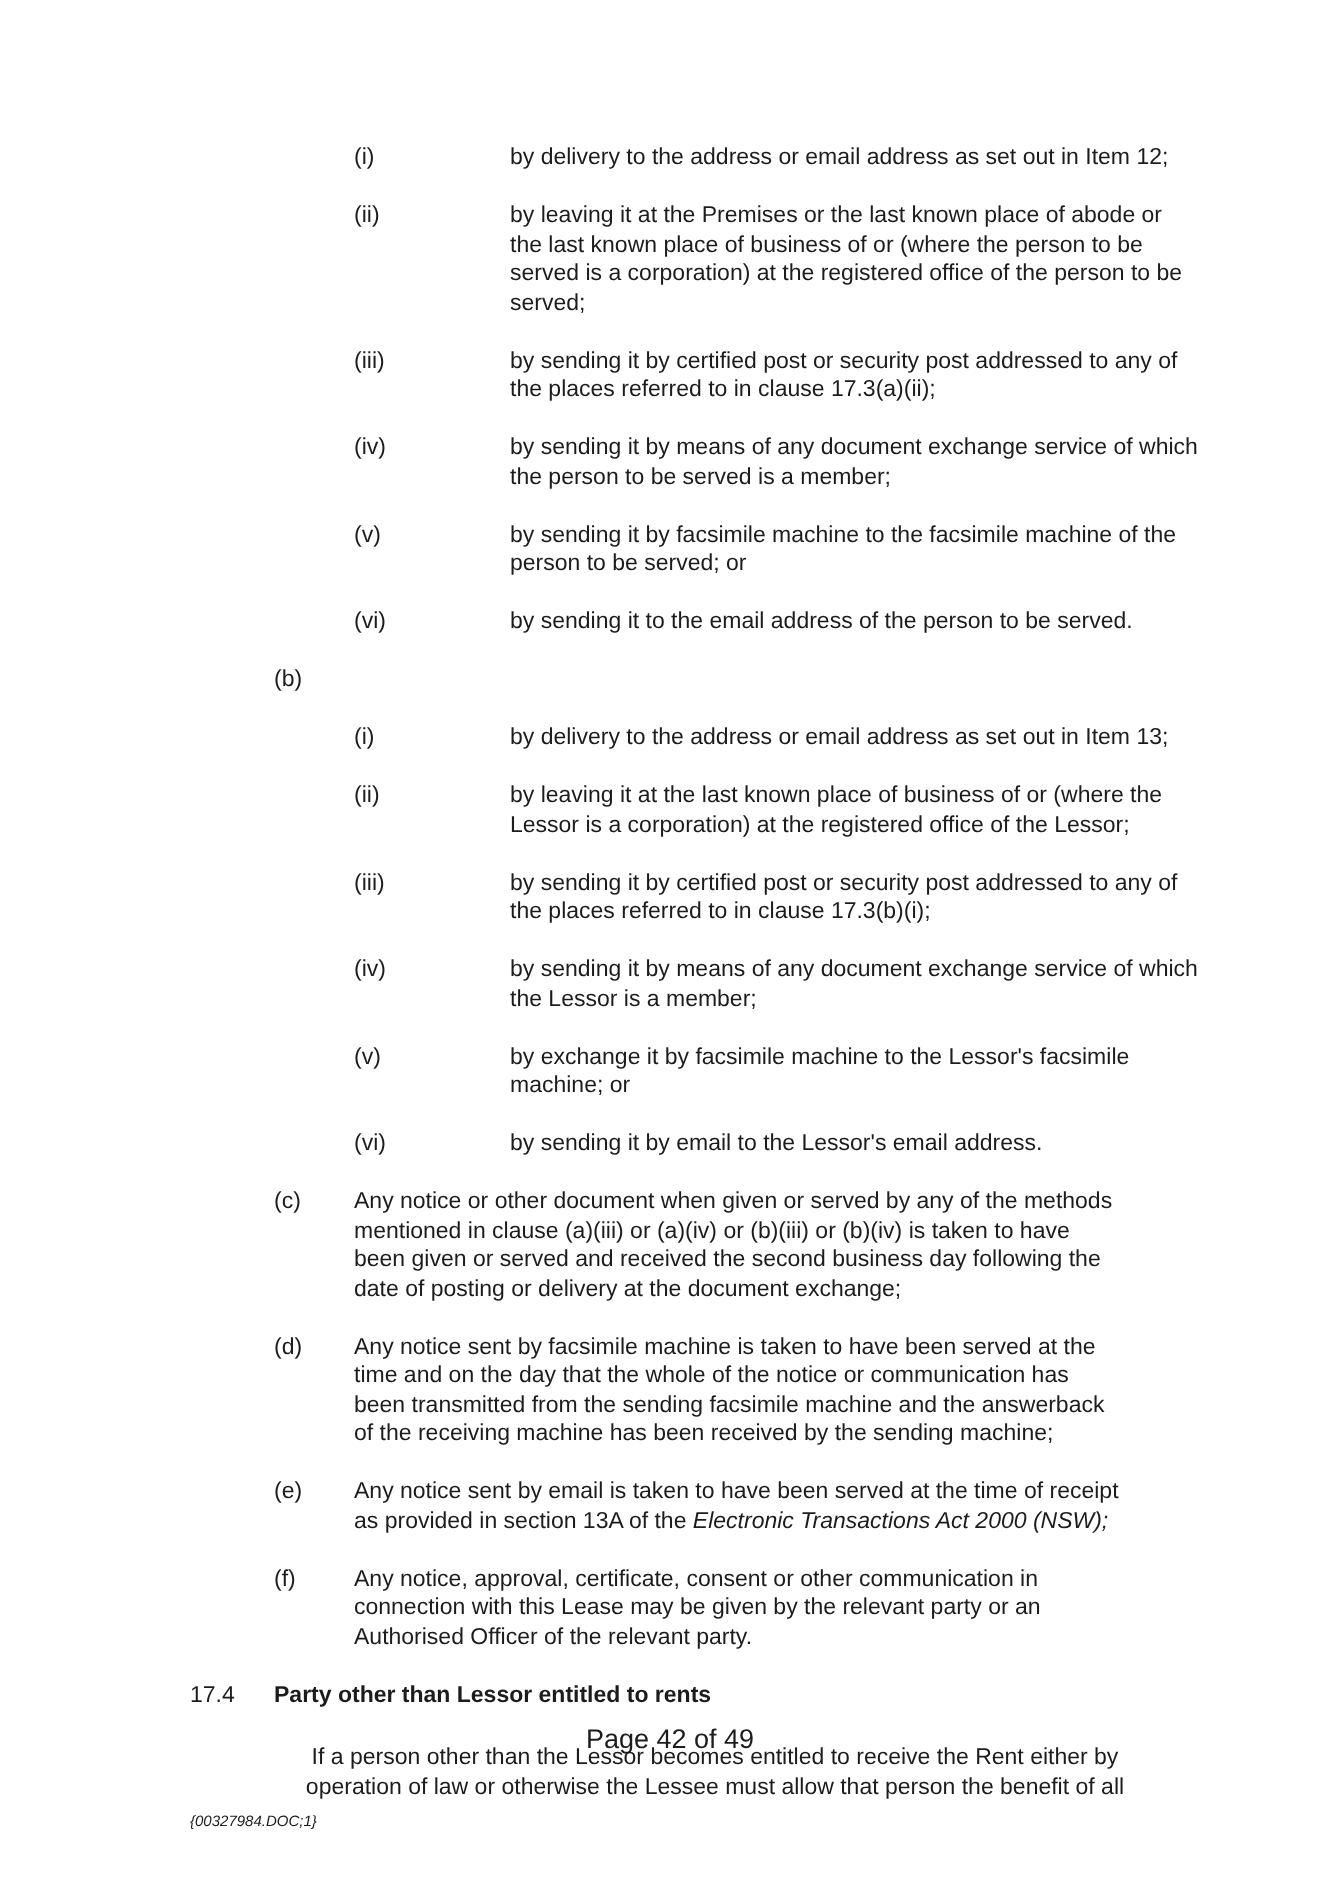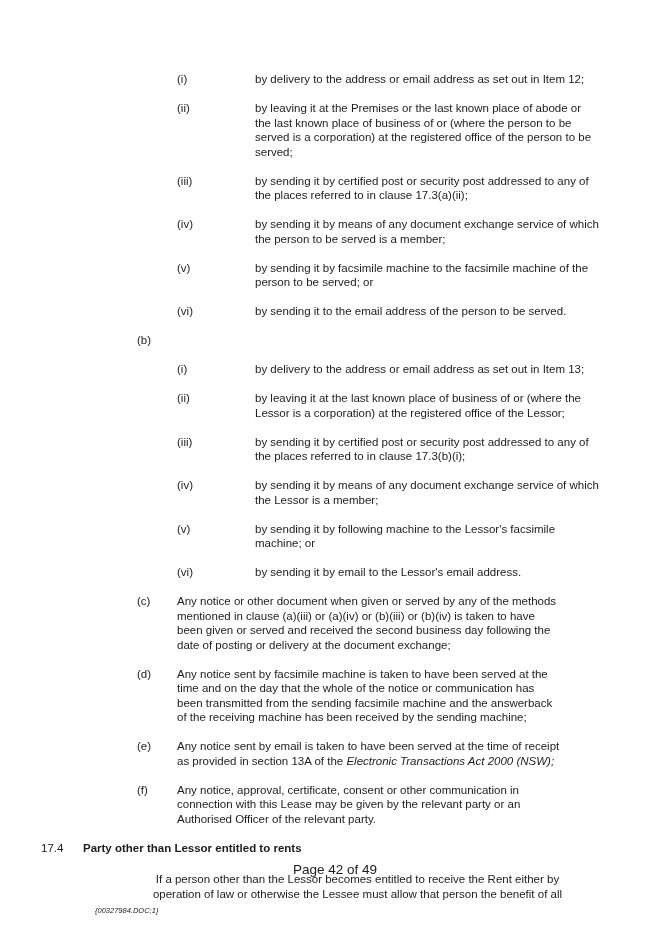--- a/index.html
+++ b/index.html
@@ -30,21 +30,21 @@
   }
   
   .lvl1 { padding-left: 137px; }
   .lvl1 .lbl { flex: 0 0 40px; }
   .lvl1 .txt { width: 385px; }
   
   .lvl2 { padding-left: 177px; }
   .lvl2 .lbl { flex: 0 0 41px; }
   .lvl2 .txt { width: 345px; padding-left: 37px; }
   
-  .heading { padding-left: 41px; }
+  .heading { padding-left: 95px; }
   .heading .num { flex: 0 0 42px; font-weight: normal; }
   .heading .ttl { width: 440px; font-weight: bold; }
   
   .para {
     margin: 17px 0 0 137px;
     width: 441px;
     text-align: center;
   }
   .it { font-style: italic; }
   .footer-ref {
@@ -111,21 +111,21 @@
     <div class="row lvl2">
       <span class="lbl">(iii)</span>
       <span class="txt">by sending it by certified post or security post addressed to any of the places referred to in clause 17.3(b)(i);</span>
     </div>
     <div class="row lvl2">
       <span class="lbl">(iv)</span>
       <span class="txt">by sending it by means of any document exchange service of which the Lessor is a member;</span>
     </div>
     <div class="row lvl2">
       <span class="lbl">(v)</span>
-      <span class="txt">by sending it by following machine to the Lessor's facsimile machine; or</span>
+      <span class="txt">by exchange it by facsimile machine to the Lessor's facsimile machine; or</span>
     </div>
     <div class="row lvl2">
       <span class="lbl">(vi)</span>
       <span class="txt">by sending it by email to the Lessor's email address.</span>
     </div>
 
     <div class="row lvl1">
       <span class="lbl">(c)</span>
       <span class="txt">Any notice or other document when given or served by any of the methods mentioned in clause (a)(iii) or (a)(iv) or (b)(iii) or (b)(iv) is taken to have been given or served and received the second business day following the date of posting or delivery at the document exchange;</span>
     </div>

